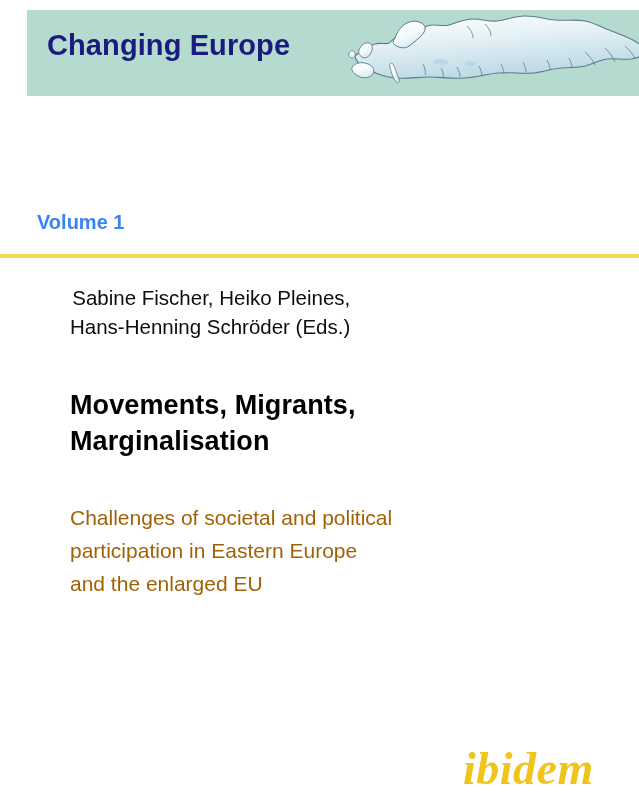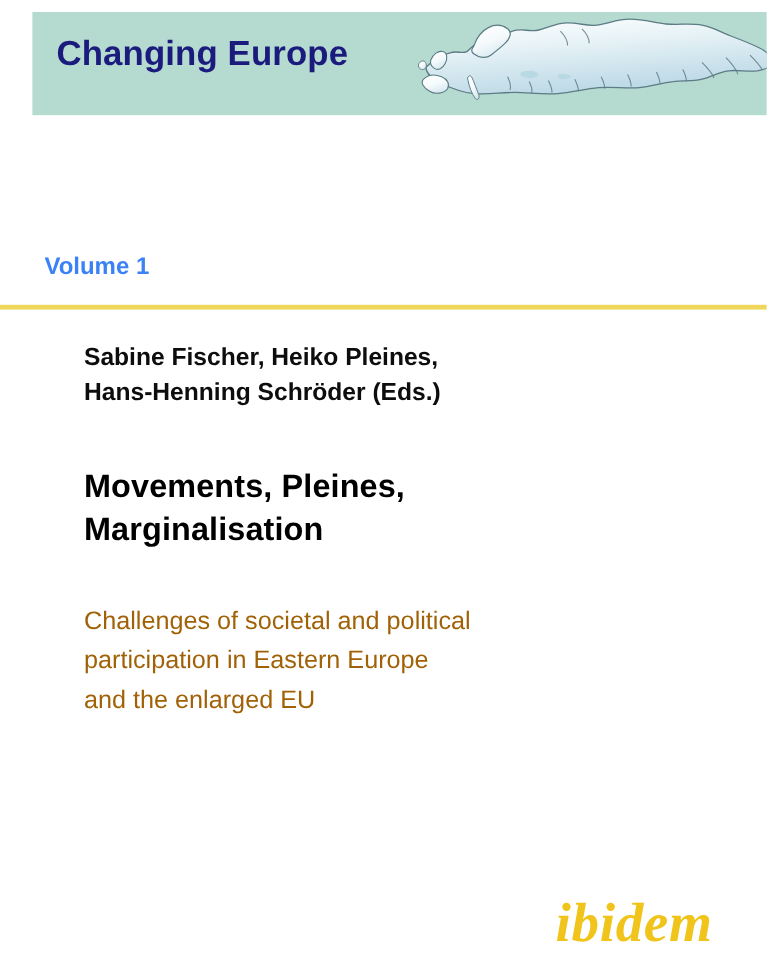--- a/index.html
+++ b/index.html
@@ -72,22 +72,23 @@
   }
 
   
   .editors {
     position: absolute;
     left: 70px;
     top: 283px;
     font-size: 20.5px;
     line-height: 29px;
     color: #0d0d0d;
-    font-weight: bold;
+    font-weight: normal;
     white-space: pre-line;
+    text-align: right;
   }
   .book-title {
     position: absolute;
     left: 70px;
     top: 387px;
     font-size: 27px;
     line-height: 36px;
     font-weight: bold;
     color: #000000;
     letter-spacing: 0.1px;
@@ -190,20 +191,20 @@
   </div>
 </div>
 
 <div class="volume-label">Volume 1</div>
 
 <div class="divider-rule"></div>
 
 <div class="editors">Sabine Fischer, Heiko Pleines,
 Hans-Henning Schröder (Eds.)</div>
 
-<div class="book-title">Movements, Pleines,
+<div class="book-title">Movements, Migrants,
 Marginalisation</div>
 
 <div class="book-subtitle">Challenges of societal and political
 participation in Eastern Europe
 and the enlarged EU</div>
 
 <div class="publisher-logo">ibidem</div>
 
 </body></html>

